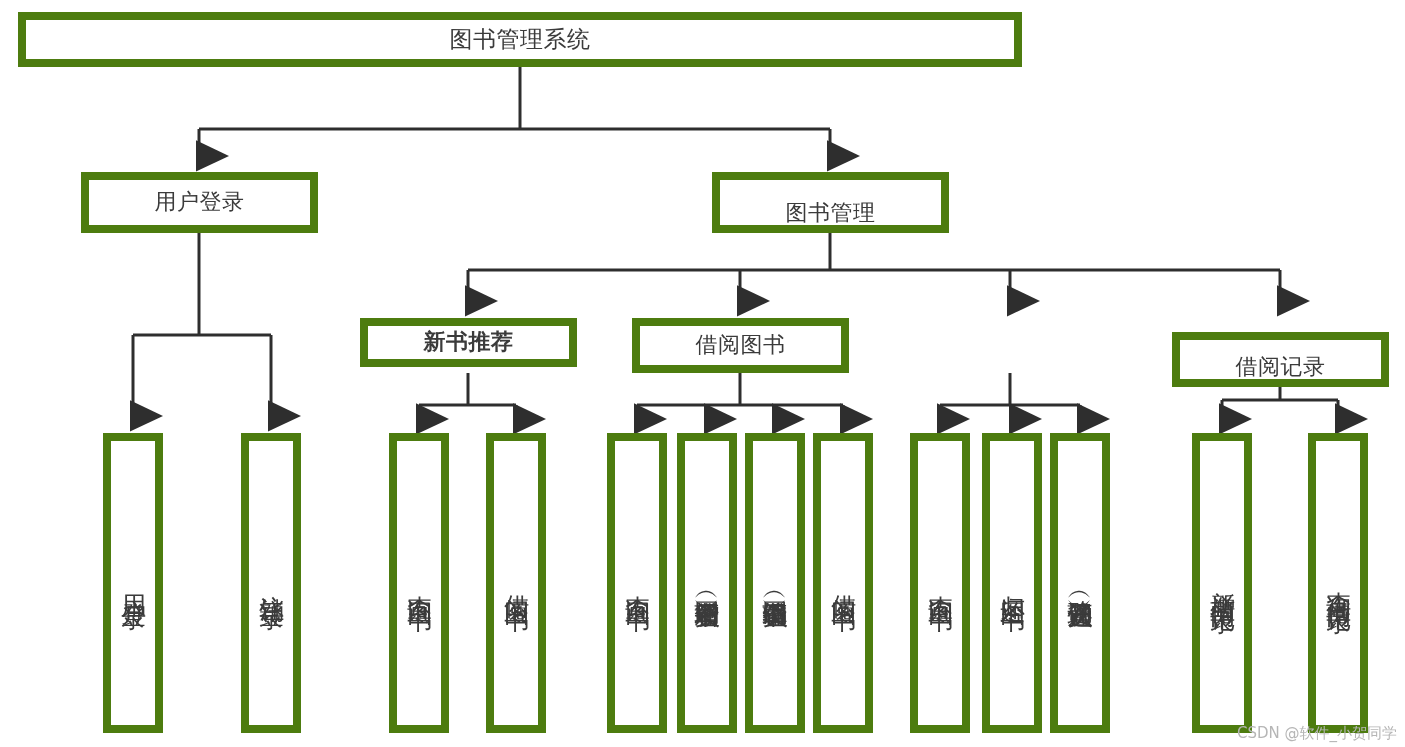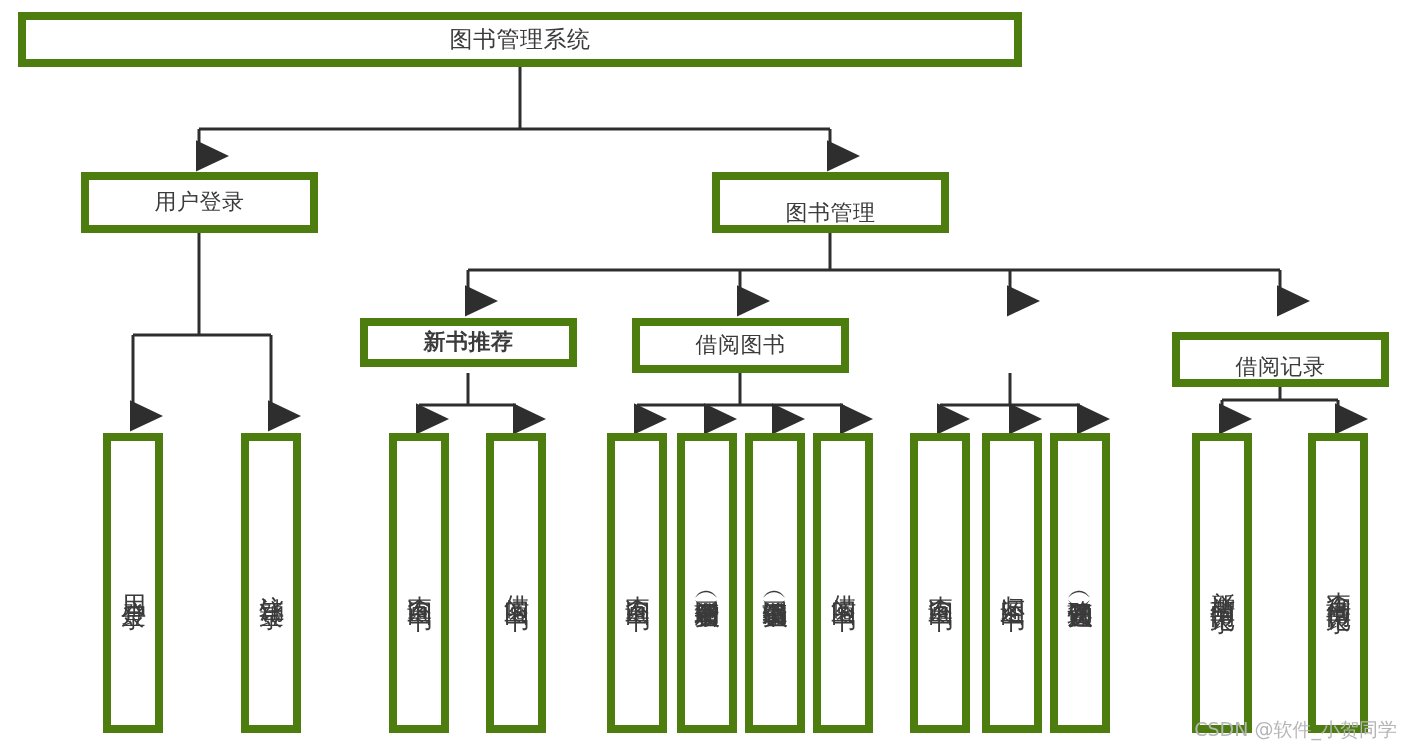--- a/index.html
+++ b/index.html
@@ -65,21 +65,21 @@
   }
   .node.vert.tight .label {
     font-size: 25px;
     letter-spacing: 0.5px;
     line-height: 1.0;
   }
   .watermark {
     position: absolute;
     right: 8px;
     bottom: 4px;
-    font-size: 19px;
+    font-size: 15px;
     color: #b6b6b6;
     white-space: nowrap;
     font-family: "DejaVu Sans", "Liberation Sans", sans-serif;
   }
 </style>
 </head>
 <body>
 
 <div id="diagram-root">
 

